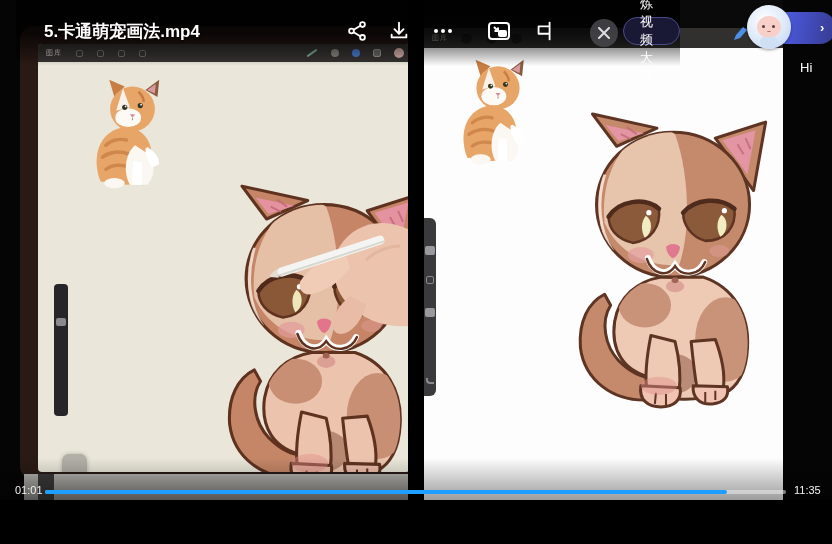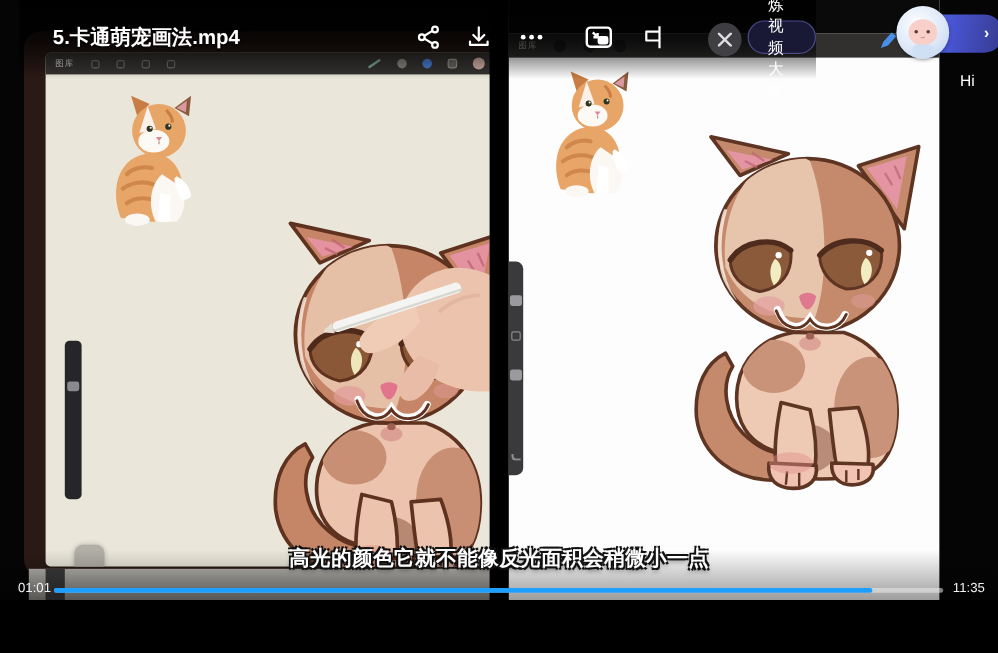--- a/index.html
+++ b/index.html
@@ -336,21 +336,20 @@
             <div class="eye e2"></div>
             <div class="mouth"></div>
         </div>
         <div class="assistant-body"></div>
       </div>
       <span class="assistant-text">Hi</span>
       <span class="assistant-chevron">›</span>
     </div>
   </div>
 
-  <div class="subtitle">高光的颜色它就不能像反光面积会稍微小一点</div>
 
   <span class="time time-cur">01:01</span>
   <div class="progress-track">
     <div class="progress-fill" style="width: 92%; background: rgb(30, 159, 255);"></div>
   </div>
   <span class="time time-total">11:35</span>
 
   <div class="control-bar">
     
     

